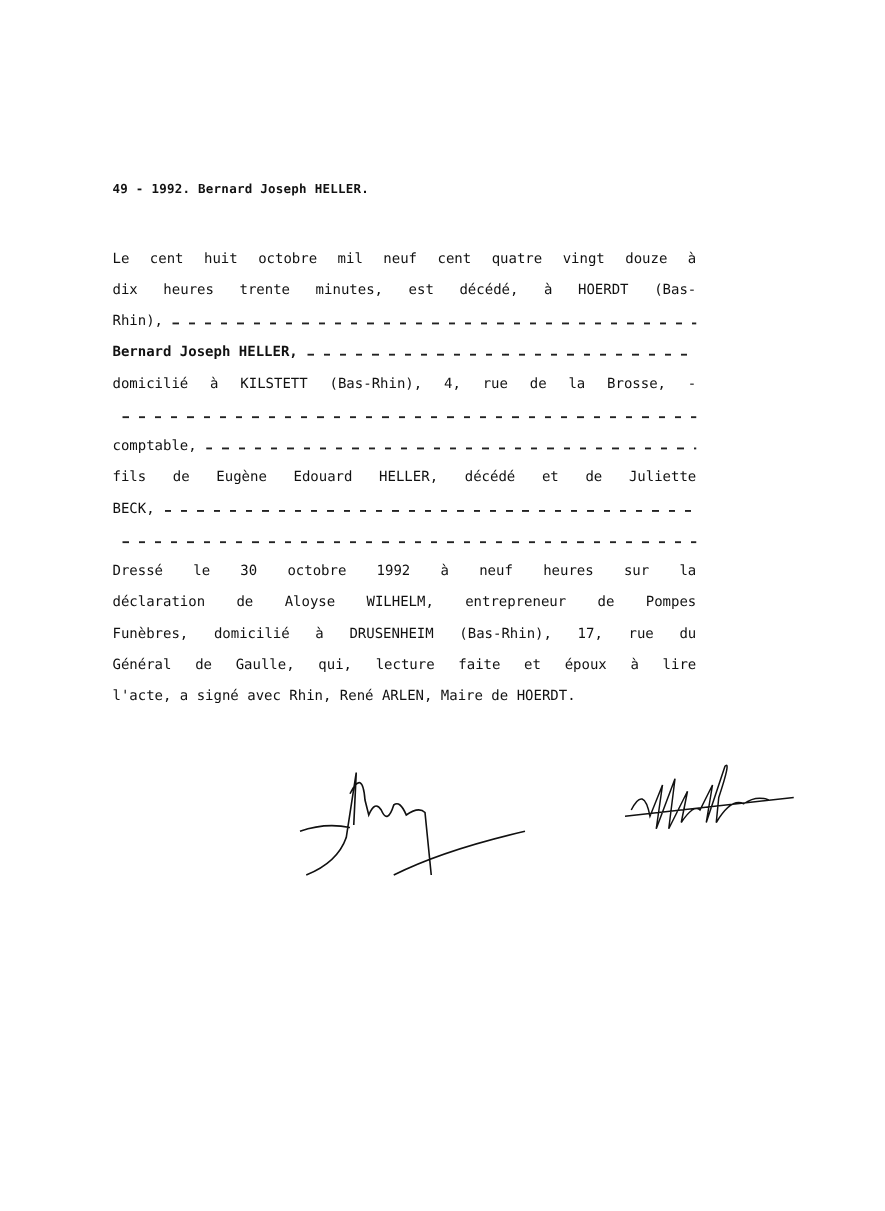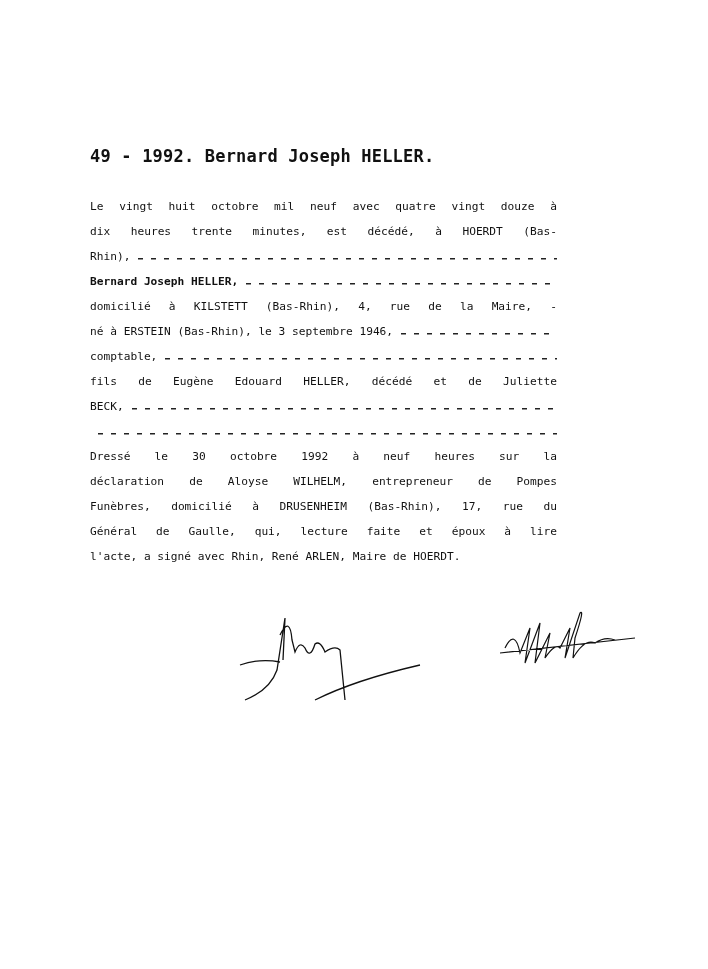--- a/index.html
+++ b/index.html
@@ -1,43 +1,42 @@
 <!DOCTYPE html>
 <html><head>
 <meta charset="utf-8">
 <style>
   html, body { margin:0; padding:0; background:#ffffff; }
   body { width:708px; height:969px; position:relative; overflow:hidden; font-family:"DejaVu Sans Mono","Liberation Mono",monospace; color:#111; }
-  .title { position:absolute; left:90px; top:146px; font-size:17px; font-weight:bold; letter-spacing:0.2px; }
+  .title { position:absolute; left:90px; top:146px; font-size:10px; font-weight:bold; letter-spacing:0.2px; }
   .line { position:absolute; left:90px; width:467px; font-size:11.2px; white-space:nowrap; display:flex; justify-content:space-between; height:14px; line-height:14px;text-align:right; }
   .line .t { white-space:pre; }
   .line.just { text-align:justify; text-align-last:justify; display:block; }
   .dash { flex:1; display:block; margin-left:8px; height:14px; background-image:repeating-linear-gradient(90deg,#222 0 5px,transparent 5px 13px); background-size:100% 1.5px; background-repeat:no-repeat; background-position:0 8px; }
   .bold { font-weight:bold; }
   .sig { position:absolute; }
 </style>
 </head>
 <body>
 
 <div>
   <div class="title">49 - 1992. Bernard Joseph HELLER.</div>
 
-  <div class="line just" style="top:200px"><span class="t">Le vingt huit octobre mil neuf avec quatre vingt douze à</span></div>
+  <div class="line just" style="top:200px"><span class="t">Le cent huit octobre mil neuf cent quatre vingt douze à</span></div>
   <div class="line just" style="top:225px"><span class="t">dix heures trente minutes, est décédé, à HOERDT (Bas-</span></div>
   <div class="line" style="top:250px">
       <span class="t">Rhin),</span>
       <span class="dash"></span>
     </div>
   <div class="line bold" style="top:275px">
       <span class="t">Bernard Joseph HELLER,</span>
       <span class="dash"></span>
     </div>
-  <div class="line just" style="top:300px"><span class="t">domicilié à KILSTETT (Bas-Rhin), 4, rue de la Maire, -</span></div>
+  <div class="line just" style="top:300px"><span class="t">domicilié à KILSTETT (Bas-Rhin), 4, rue de la Brosse, -</span></div>
   <div class="line" style="top:325px">
-      <span class="t">né à ERSTEIN (Bas-Rhin), le 3 septembre 1946,</span>
       <span class="dash"></span>
     </div>
   <div class="line" style="top:350px">
       <span class="t">comptable,</span>
       <span class="dash"></span>
     </div>
   <div class="line just" style="top:375px"><span class="t">fils de Eugène Edouard HELLER, décédé et de Juliette</span></div>
   <div class="line" style="top:400px">
       <span class="t">BECK,</span>
       <span class="dash"></span>

